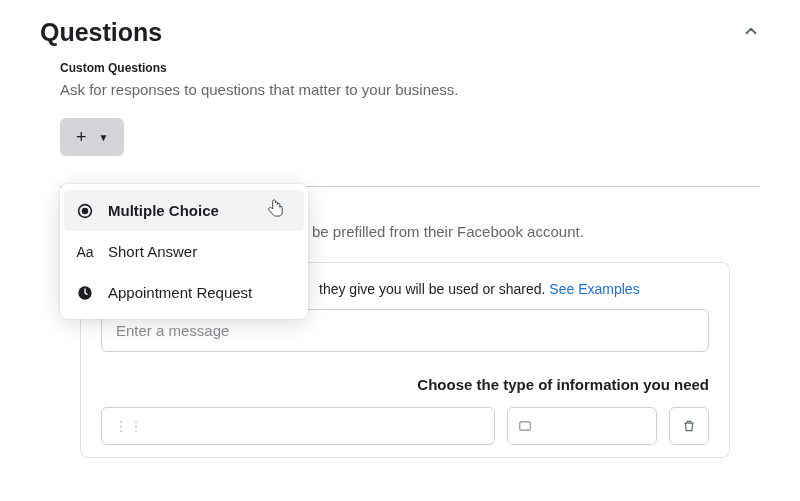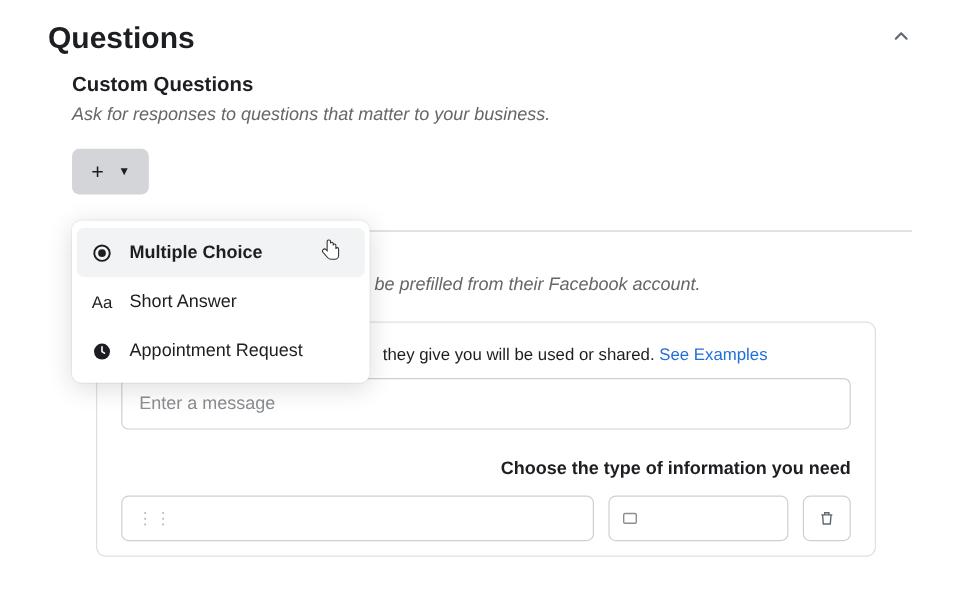--- a/index.html
+++ b/index.html
@@ -23,30 +23,29 @@
       font-weight: 700;
       color: #1c1e21;
     }
     .chev {
       color: #5f6770;
     }
     .subsection {
       padding: 10px 40px 0 60px;
     }
     .subsection-title {
-      font-size: 17px;
+      font-size: 12px;
       font-weight: 700;
       color: #1c1e21;
       margin-bottom: 6px;
     }
     .subsection-desc {
       font-size: 15px;
       color: #65676b;
       margin-bottom: 20px;
-      font-style: italic;
     }
     .add-btn {
       display: inline-flex;
       align-items: center;
       gap: 10px;
       background: #d4d5d8;
       border: none;
       border-radius: 6px;
       padding: 10px 16px;
       font-size: 15px;
@@ -222,21 +221,21 @@
 
 <div class="cursor-hand">
   <svg width="18" height="22" viewBox="0 0 24 28">
       <path d="M9 2c-.8 0-1.5.7-1.5 1.5V14l-1.3-1.3c-.9-.9-2.3-.9-3.2 0-.9.9-.9 2.3 0 3.2l5.5 6.1c.8.9 1.9 1.4 3.1 1.4h4.4c2.3 0 4.2-1.9 4.2-4.2v-7.2c0-.8-.7-1.5-1.5-1.5s-1.5.7-1.5 1.5V8c0-.8-.7-1.5-1.5-1.5S14.2 7.2 14.2 8V6c0-.8-.7-1.5-1.5-1.5S11.2 5.2 11.2 6V3.5C11.2 2.7 10.5 2 9.7 2H9z" fill="#fff" stroke="#333" stroke-width="1.2"></path>
     </svg>
 </div>
 
 <hr class="divider">
 
 <div class="lower">
-  <span style="margin-left:252px; display:inline-block;font-style:italic;">be prefilled from their Facebook account.</span>
+  <span style="margin-left:252px; display:inline-block;">be prefilled from their Facebook account.</span>
 </div>
 
 <div class="card">
   <div class="card-desc" style="margin-left:218px;">
     <span>they give you will be used or shared.</span>
     <span class="link">See Examples</span>
   </div>
   <input type="text" class="input-field" placeholder="Enter a message" style="">
   <div class="choose-type">Choose the type of information you need</div>
   <div class="type-row">

